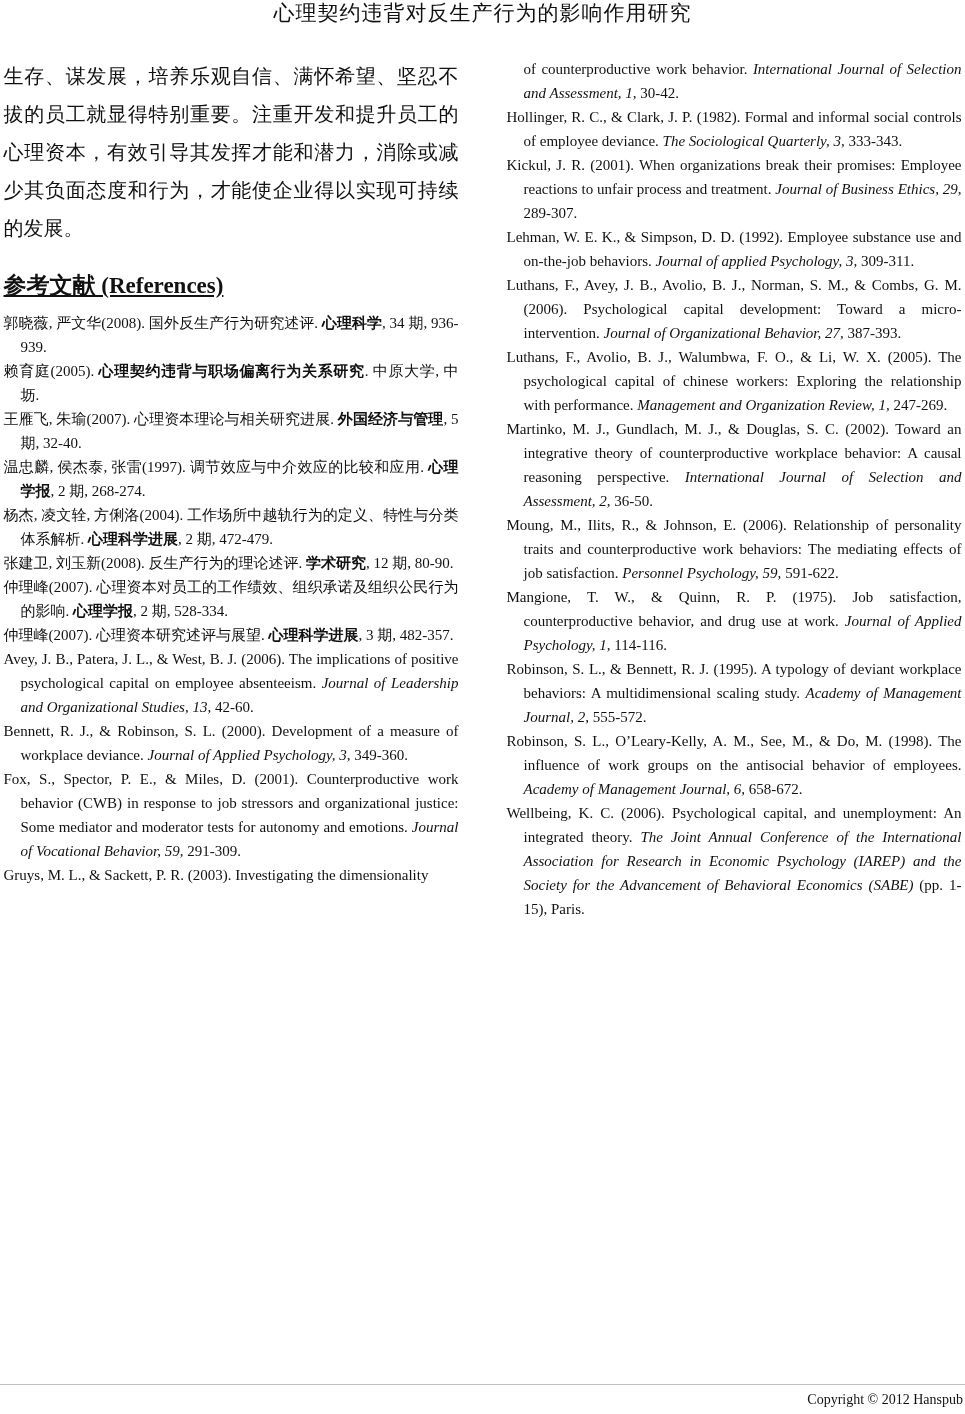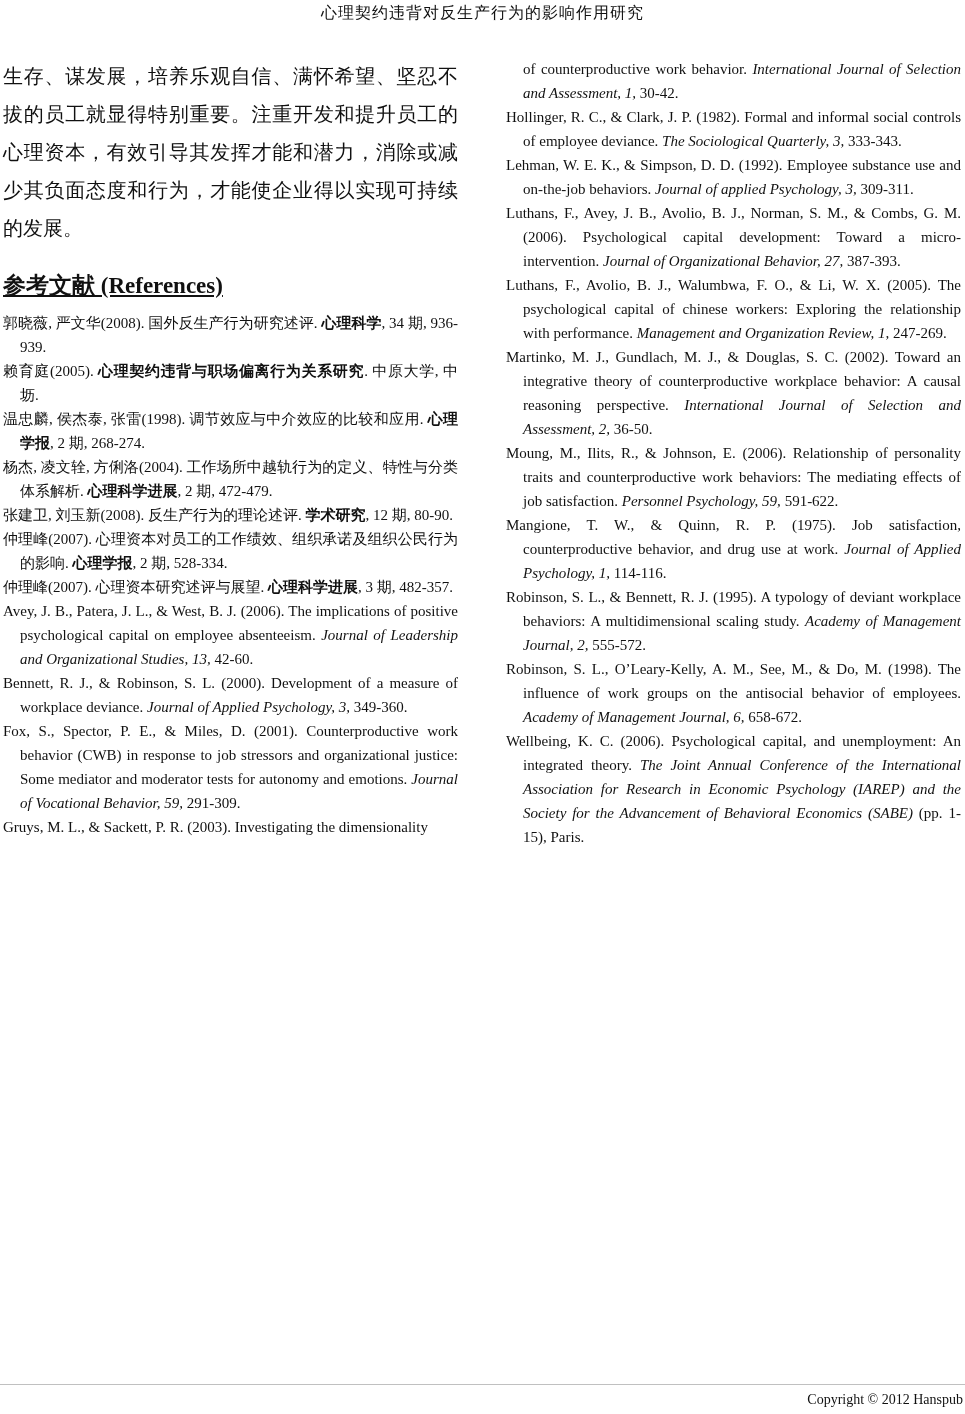--- a/index.html
+++ b/index.html
@@ -11,32 +11,33 @@
     font-family: "Liberation Serif", "DejaVu Serif", serif;
     position: relative;
     overflow: hidden;
   }
   .header-title {
     position: absolute;
     top: 2px;
     left: 0;
     width: 965px;
     text-align: center;
-    font-size: 16px;
+    font-size: 21px;
     letter-spacing: 1px;
     line-height: 22px;
   }
   .columns {
     position: absolute;
     top: 57px;
     left: 3px;
     width: 959px;
     display: flex;
     gap: 48px;
     align-items: flex-start;
+    justify-content: center;
   }
   .col { width: 455px; flex: 0 0 455px; }
   .body-para {
     margin: 0;
     font-size: 20px;
     line-height: 38px;
     text-align: justify;
   }
   .refs-heading {
     margin: 24px 0 10px 0;
@@ -83,35 +84,37 @@
 
 <div class="header-title">心理契约违背对反生产行为的影响作用研究</div>
 
 <div class="columns">
   <div class="col">
     <p class="body-para">生存、谋发展，培养乐观自信、满怀希望、坚忍不拔的员工就显得特别重要。注重开发和提升员工的心理资本，有效引导其发挥才能和潜力，消除或减少其负面态度和行为，才能使企业得以实现可持续的发展。</p>
     <h2 class="refs-heading">参考文献 (References)</h2>
     <div>
         <div class="ref"><span>郭晓薇, 严文华(2008). 国外反生产行为研究述评. </span><span class="seg-b">心理科学</span><span>, 34 期, 936-939.</span></div>
         <div class="ref"><span>赖育庭(2005). </span><span class="seg-b">心理契约违背与职场偏离行为关系研究</span><span>. 中原大学, 中坜.</span></div>
-        <div class="ref"><span>温忠麟, 侯杰泰, 张雷(1998). 调节效应与中介效应的比较和应用. </span><span class="seg-b">心理学报</span><span>, 2 期, 268-274.</span></div>
+        <div class="ref"><span>王雁飞, 朱瑜(2007). 心理资本理论与相关研究进展. </span><span class="seg-b">外国经济与管理</span><span>, 5 期, 32-40.</span></div>
+        <div class="ref"><span>温忠麟, 侯杰泰, 张雷(1997). 调节效应与中介效应的比较和应用. </span><span class="seg-b">心理学报</span><span>, 2 期, 268-274.</span></div>
         <div class="ref"><span>杨杰, 凌文辁, 方俐洛(2004). 工作场所中越轨行为的定义、特性与分类体系解析. </span><span class="seg-b">心理科学进展</span><span>, 2 期, 472-479.</span></div>
         <div class="ref"><span>张建卫, 刘玉新(2008). 反生产行为的理论述评. </span><span class="seg-b">学术研究</span><span>, 12 期, 80-90.</span></div>
         <div class="ref"><span>仲理峰(2007). 心理资本对员工的工作绩效、组织承诺及组织公民行为的影响. </span><span class="seg-b">心理学报</span><span>, 2 期, 528-334.</span></div>
         <div class="ref"><span>仲理峰(2007). 心理资本研究述评与展望. </span><span class="seg-b">心理科学进展</span><span>, 3 期, 482-357.</span></div>
         <div class="ref"><span>Avey, J. B., Patera, J. L., &amp; West, B. J. (2006). The implications of positive psychological capital on employee absenteeism. </span><span class="seg-i">Journal of Leadership and Organizational Studies, 13, </span><span>42-60.</span></div>
         <div class="ref"><span>Bennett, R. J., &amp; Robinson, S. L. (2000). Development of a measure of workplace deviance. </span><span class="seg-i">Journal of Applied Psychology, 3, </span><span>349-360.</span></div>
         <div class="ref"><span>Fox, S., Spector, P. E., &amp; Miles, D. (2001). Counterproductive work behavior (CWB) in response to job stressors and organizational justice: Some mediator and moderator tests for autonomy and emotions. </span><span class="seg-i">Journal of Vocational Behavior, 59, </span><span>291-309.</span></div>
         <div class="ref"><span>Gruys, M. L., &amp; Sackett, P. R. (2003). Investigating the dimensionality</span></div>
       </div>
   </div>
   <div class="col">
     <div>
         <div class="ref ref-cont"><span>of counterproductive work behavior. </span><span class="seg-i">International Journal of Selection and Assessment, 1, </span><span>30-42.</span></div>
         <div class="ref"><span>Hollinger, R. C., &amp; Clark, J. P. (1982). Formal and informal social controls of employee deviance. </span><span class="seg-i">The Sociological Quarterly, 3, </span><span>333-343.</span></div>
+        <div class="ref"><span>Kickul, J. R. (2001). When organizations break their promises: Employee reactions to unfair process and treatment. </span><span class="seg-i">Journal of Business Ethics, 29, </span><span>289-307.</span></div>
         <div class="ref"><span>Lehman, W. E. K., &amp; Simpson, D. D. (1992). Employee substance use and on-the-job behaviors. </span><span class="seg-i">Journal of applied Psychology, 3, </span><span>309-311.</span></div>
         <div class="ref"><span>Luthans, F., Avey, J. B., Avolio, B. J., Norman, S. M., &amp; Combs, G. M. (2006). Psychological capital development: Toward a micro-intervention. </span><span class="seg-i">Journal of Organizational Behavior, 27, </span><span>387-393.</span></div>
         <div class="ref"><span>Luthans, F., Avolio, B. J., Walumbwa, F. O., &amp; Li, W. X. (2005). The psychological capital of chinese workers: Exploring the relationship with performance. </span><span class="seg-i">Management and Organization Review, 1, </span><span>247-269.</span></div>
         <div class="ref"><span>Martinko, M. J., Gundlach, M. J., &amp; Douglas, S. C. (2002). Toward an integrative theory of counterproductive workplace behavior: A causal reasoning perspective. </span><span class="seg-i">International Journal of Selection and Assessment, 2, </span><span>36-50.</span></div>
         <div class="ref"><span>Moung, M., Ilits, R., &amp; Johnson, E. (2006). Relationship of personality traits and counterproductive work behaviors: The mediating effects of job satisfaction. </span><span class="seg-i">Personnel Psychology, 59, </span><span>591-622.</span></div>
         <div class="ref"><span>Mangione, T. W., &amp; Quinn, R. P. (1975). Job satisfaction, counterproductive behavior, and drug use at work. </span><span class="seg-i">Journal of Applied Psychology, 1, </span><span>114-116.</span></div>
         <div class="ref"><span>Robinson, S. L., &amp; Bennett, R. J. (1995). A typology of deviant workplace behaviors: A multidimensional scaling study. </span><span class="seg-i">Academy of Management Journal, 2, </span><span>555-572.</span></div>
         <div class="ref"><span>Robinson, S. L., O’Leary-Kelly, A. M., See, M., &amp; Do, M. (1998). The influence of work groups on the antisocial behavior of employees. </span><span class="seg-i">Academy of Management Journal, 6, </span><span>658-672.</span></div>
         <div class="ref"><span>Wellbeing, K. C. (2006). Psychological capital, and unemployment: An integrated theory. </span><span class="seg-i">The Joint Annual Conference of the International Association for Research in Economic Psychology (IAREP) and the Society for the Advancement of Behavioral Economics (SABE)</span><span> (pp. 1-15), Paris.</span></div>
       </div>

